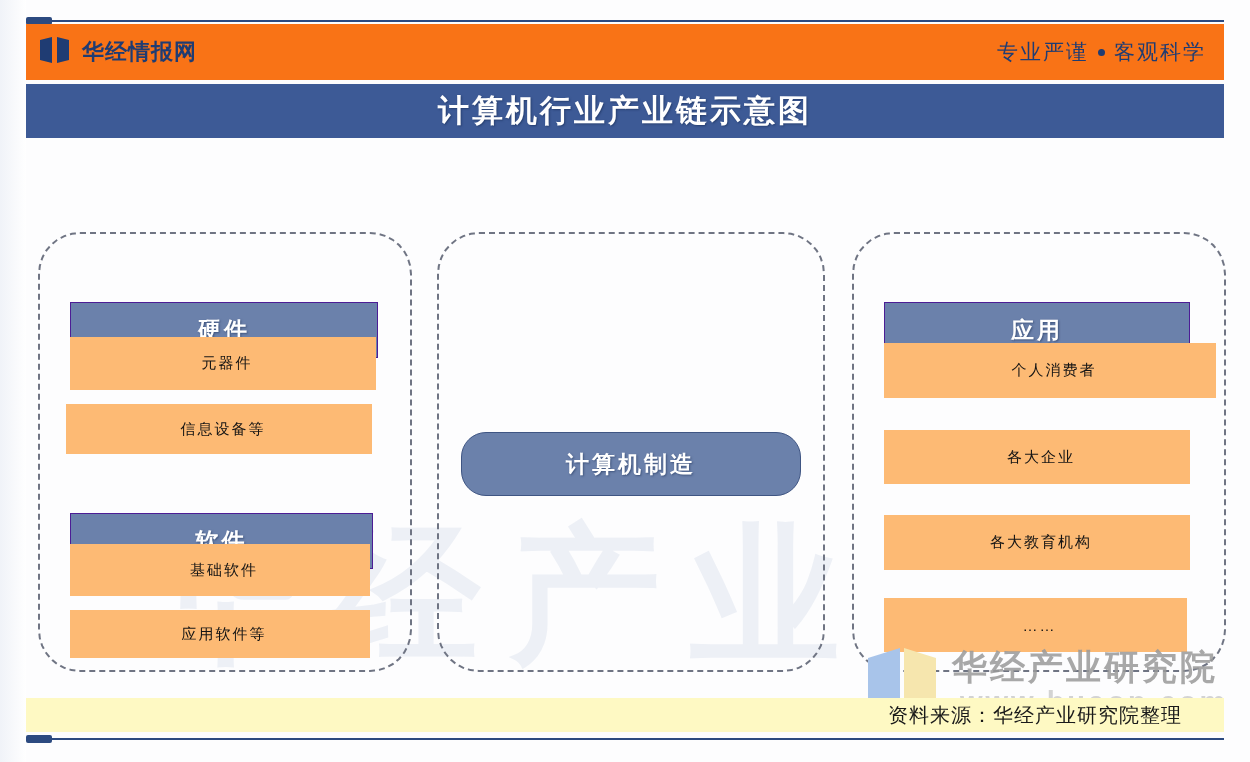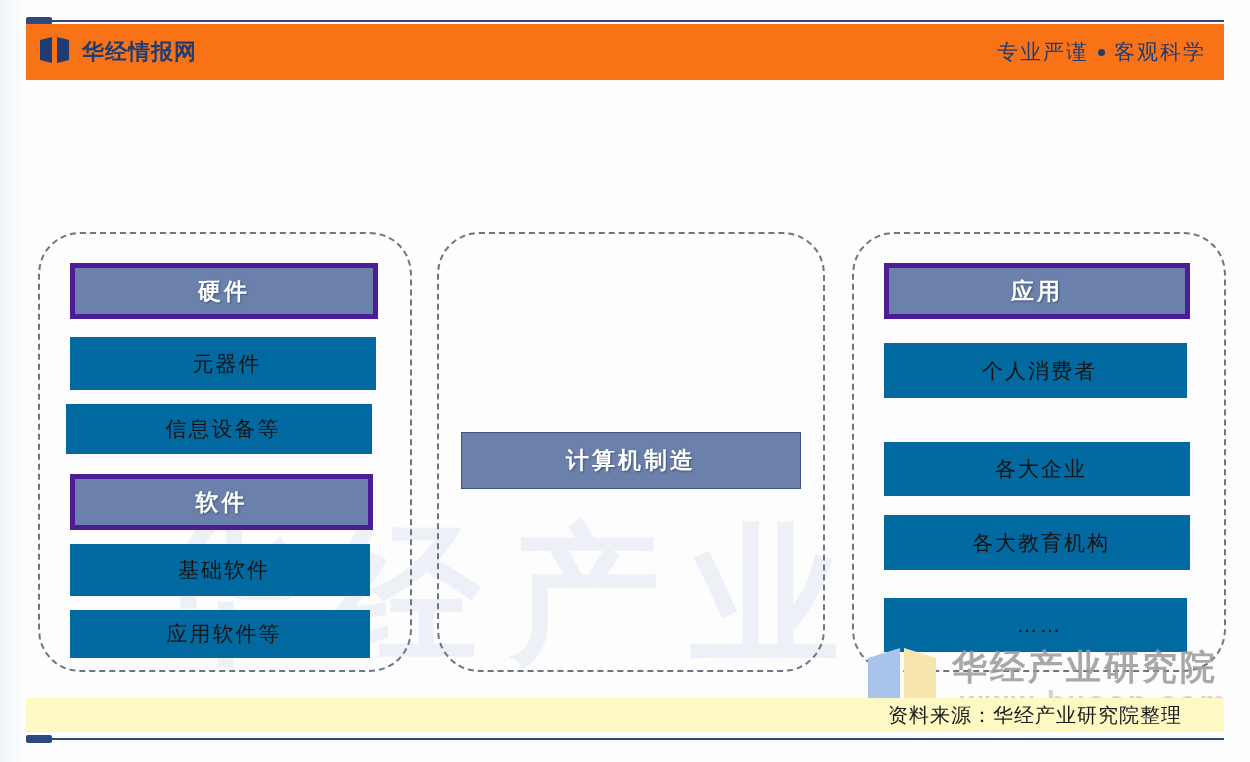--- a/index.html
+++ b/index.html
@@ -111,54 +111,55 @@
 
   
   .node{
     position:absolute;
     box-sizing:border-box;
     display:flex;align-items:center;justify-content:center;
     text-align:center;
   }
   .node.head{
     background:#6b81ab;
-    border:5px solid #4c1d95;
+    border:1px solid #4c1d95;
     color:#ffffff;
     font-size:23px;font-weight:bold;letter-spacing:3px;
     text-shadow:1px 1px 2px rgba(20,40,80,.5);
+    margin-top:39px;
   }
   .node.item{
-    background:#0369a1;
+    background:#fdba74;
     border:none;
     color:#141414;
-    font-size:21px;letter-spacing:2px;padding-left:8px;
+    font-size:15px;letter-spacing:2px;padding-left:8px;
   }
   .node.mid{
     background:#6b81ab;
     border:1px solid #3f5583;
     color:#ffffff;
     font-size:23px;font-weight:bold;letter-spacing:3px;
     text-shadow:1px 1px 2px rgba(20,40,80,.5);
   }
 
   
   .u0{left:70px;top:263px;width:308px;height:56px;}
   .u1{left:70px;top:337px;width:306px;height:53px;}
   .u2{left:66px;top:404px;width:306px;height:50px;}
   .u3{left:70px;top:474px;width:303px;height:56px;}
   .u4{left:70px;top:544px;width:300px;height:52px;}
   .u5{left:70px;top:610px;width:300px;height:48px;}
 
   
-  .m0{left:461px;top:432px;width:340px;height:57px;}
+  .m0{left:461px;top:432px;width:340px;height:64px;border-radius:25px;}
 
   
   .d0{left:884px;top:263px;width:306px;height:56px;}
-  .d1{left:884px;top:343px;width:303px;height:55px;}
-  .d2{left:884px;top:430px;width:306px;height:54px;margin-top:12px;}
+  .d1{left:884px;top:343px;width:332px;height:55px;}
+  .d2{left:884px;top:430px;width:306px;height:54px;}
   .d3{left:884px;top:515px;width:306px;height:55px;}
   .d4{left:884px;top:598px;width:303px;height:54px;}
 
   
   .wm{
     position:absolute;left:864px;top:646px;width:410px;height:78px;
     pointer-events:none;user-select:none;
   }
   .wm-logo{position:absolute;left:0px;top:0px;}
   .wm-title{
@@ -208,20 +209,23 @@
       </span>
       <span class="brand-name">华经情报网</span>
     </div>
     <div class="tagline">
       <span>专业严谨</span>
       <span class="dot"></span>
       <span>客观科学</span>
     </div>
   </div>
 
+  <div class="titleband">
+    <h1>计算机行业产业链示意图</h1>
+  </div>
 
 
   <div class="group group-up"></div>
   <div class="group group-mid"></div>
   <div class="group group-down"></div>
 
   <div class="node head u0">硬件</div>
   <div class="node item u1">元器件</div>
   <div class="node item u2">信息设备等</div>
   <div class="node head u3">软件</div>

